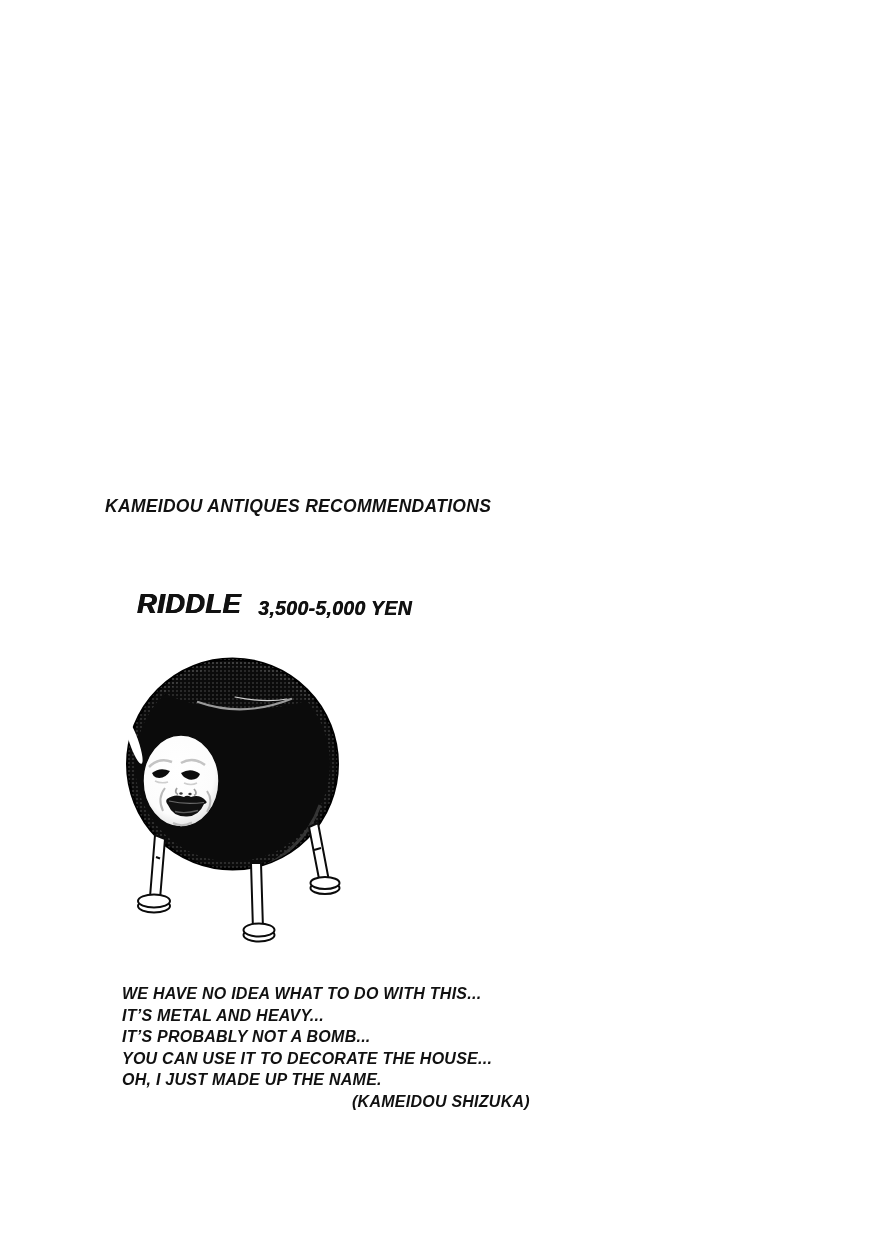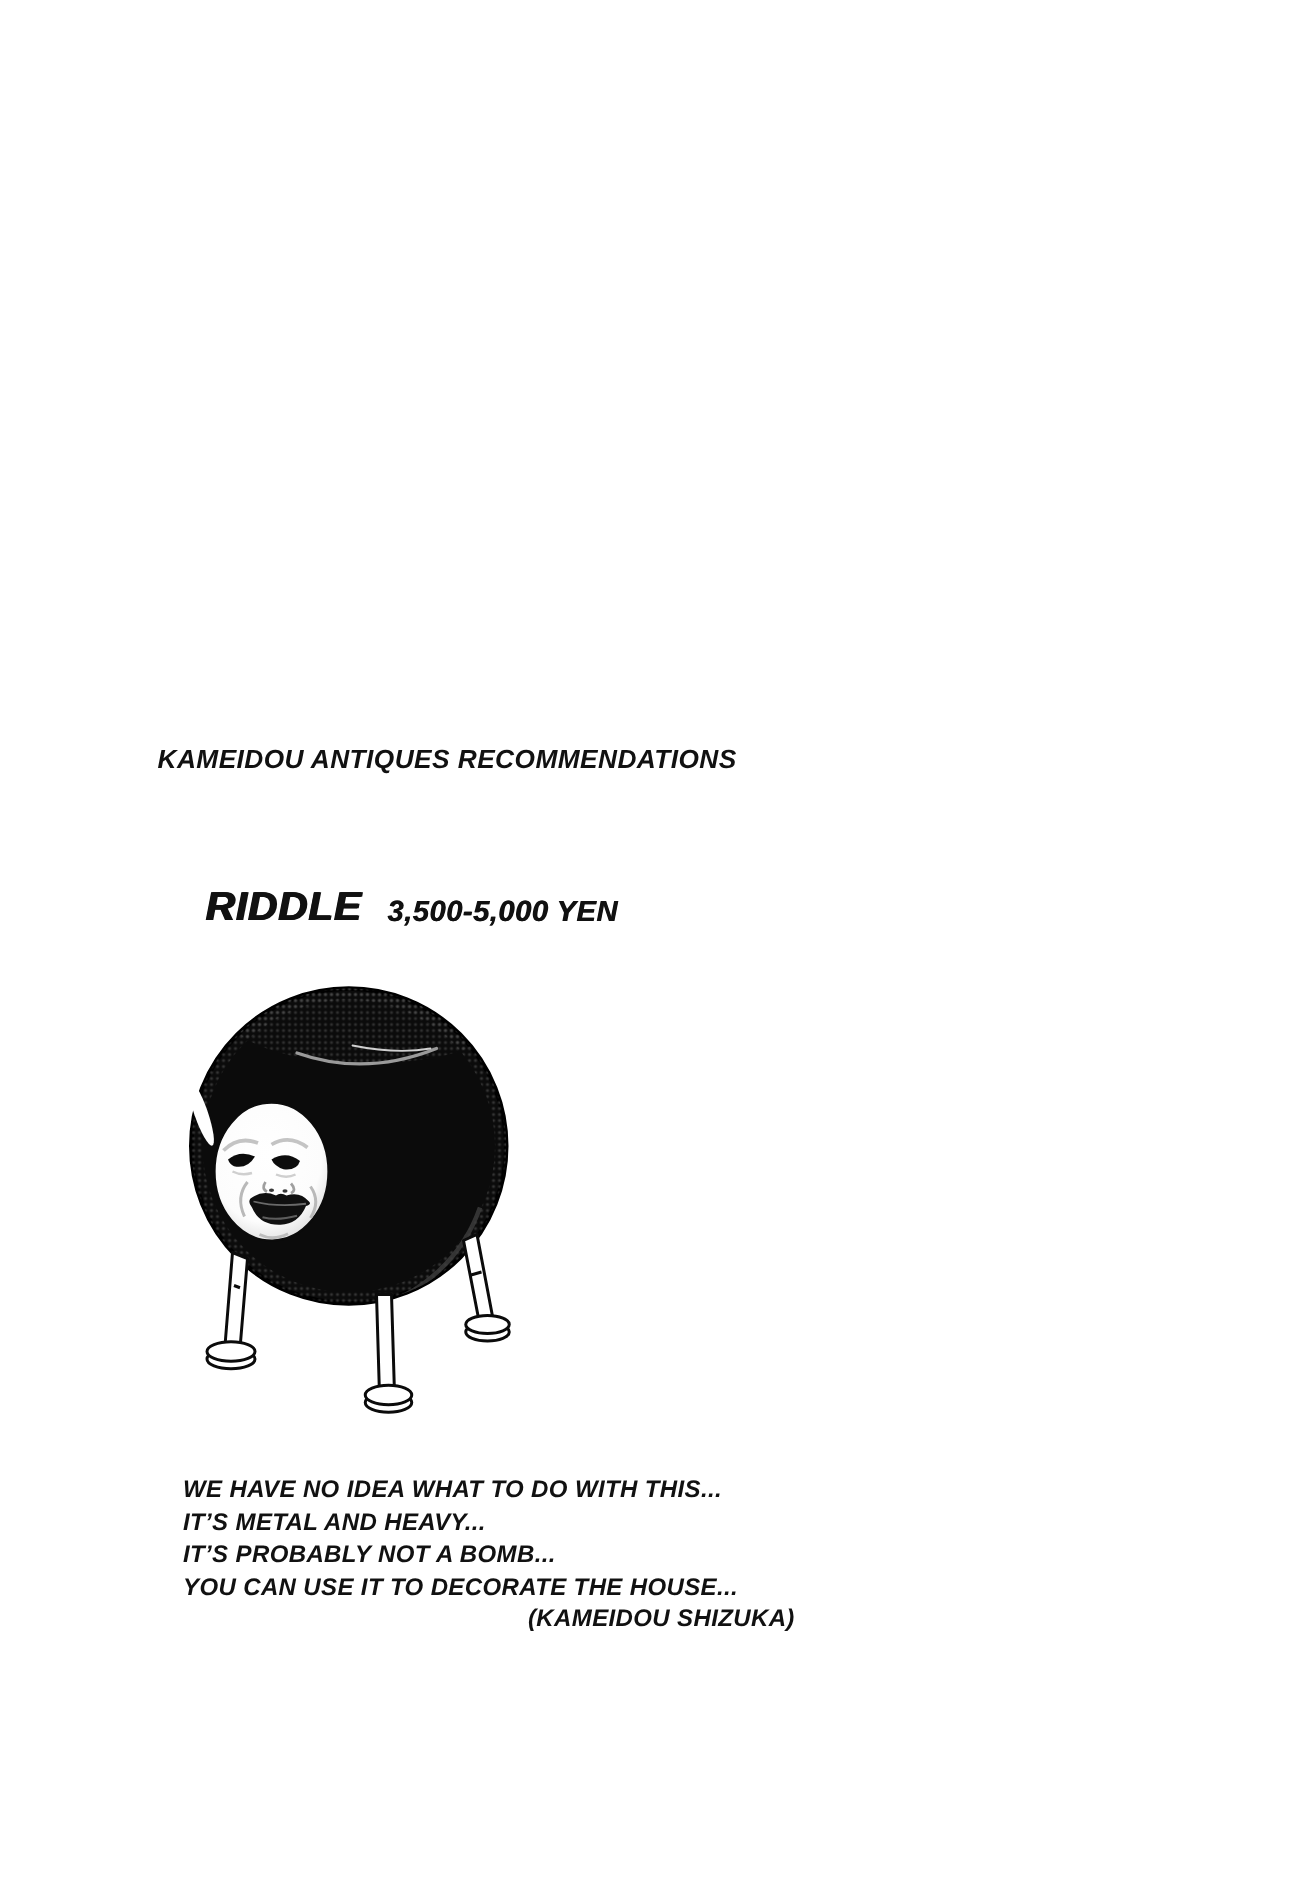--- a/index.html
+++ b/index.html
@@ -150,17 +150,18 @@
       </g>
     </svg>
   </div>
 
   <div class="description">
     <div>
         <div class="desc-line">WE HAVE NO IDEA WHAT TO DO WITH THIS...</div>
         <div class="desc-line">IT’S METAL AND HEAVY...</div>
         <div class="desc-line">IT’S PROBABLY NOT A BOMB...</div>
         <div class="desc-line">YOU CAN USE IT TO DECORATE THE HOUSE...</div>
+        <div class="desc-line">OH, I JUST MADE UP THE NAME.</div>
       </div>
     <div class="credit-line">(KAMEIDOU SHIZUKA)</div>
   </div>
 
 </div>
 
 </body></html>

